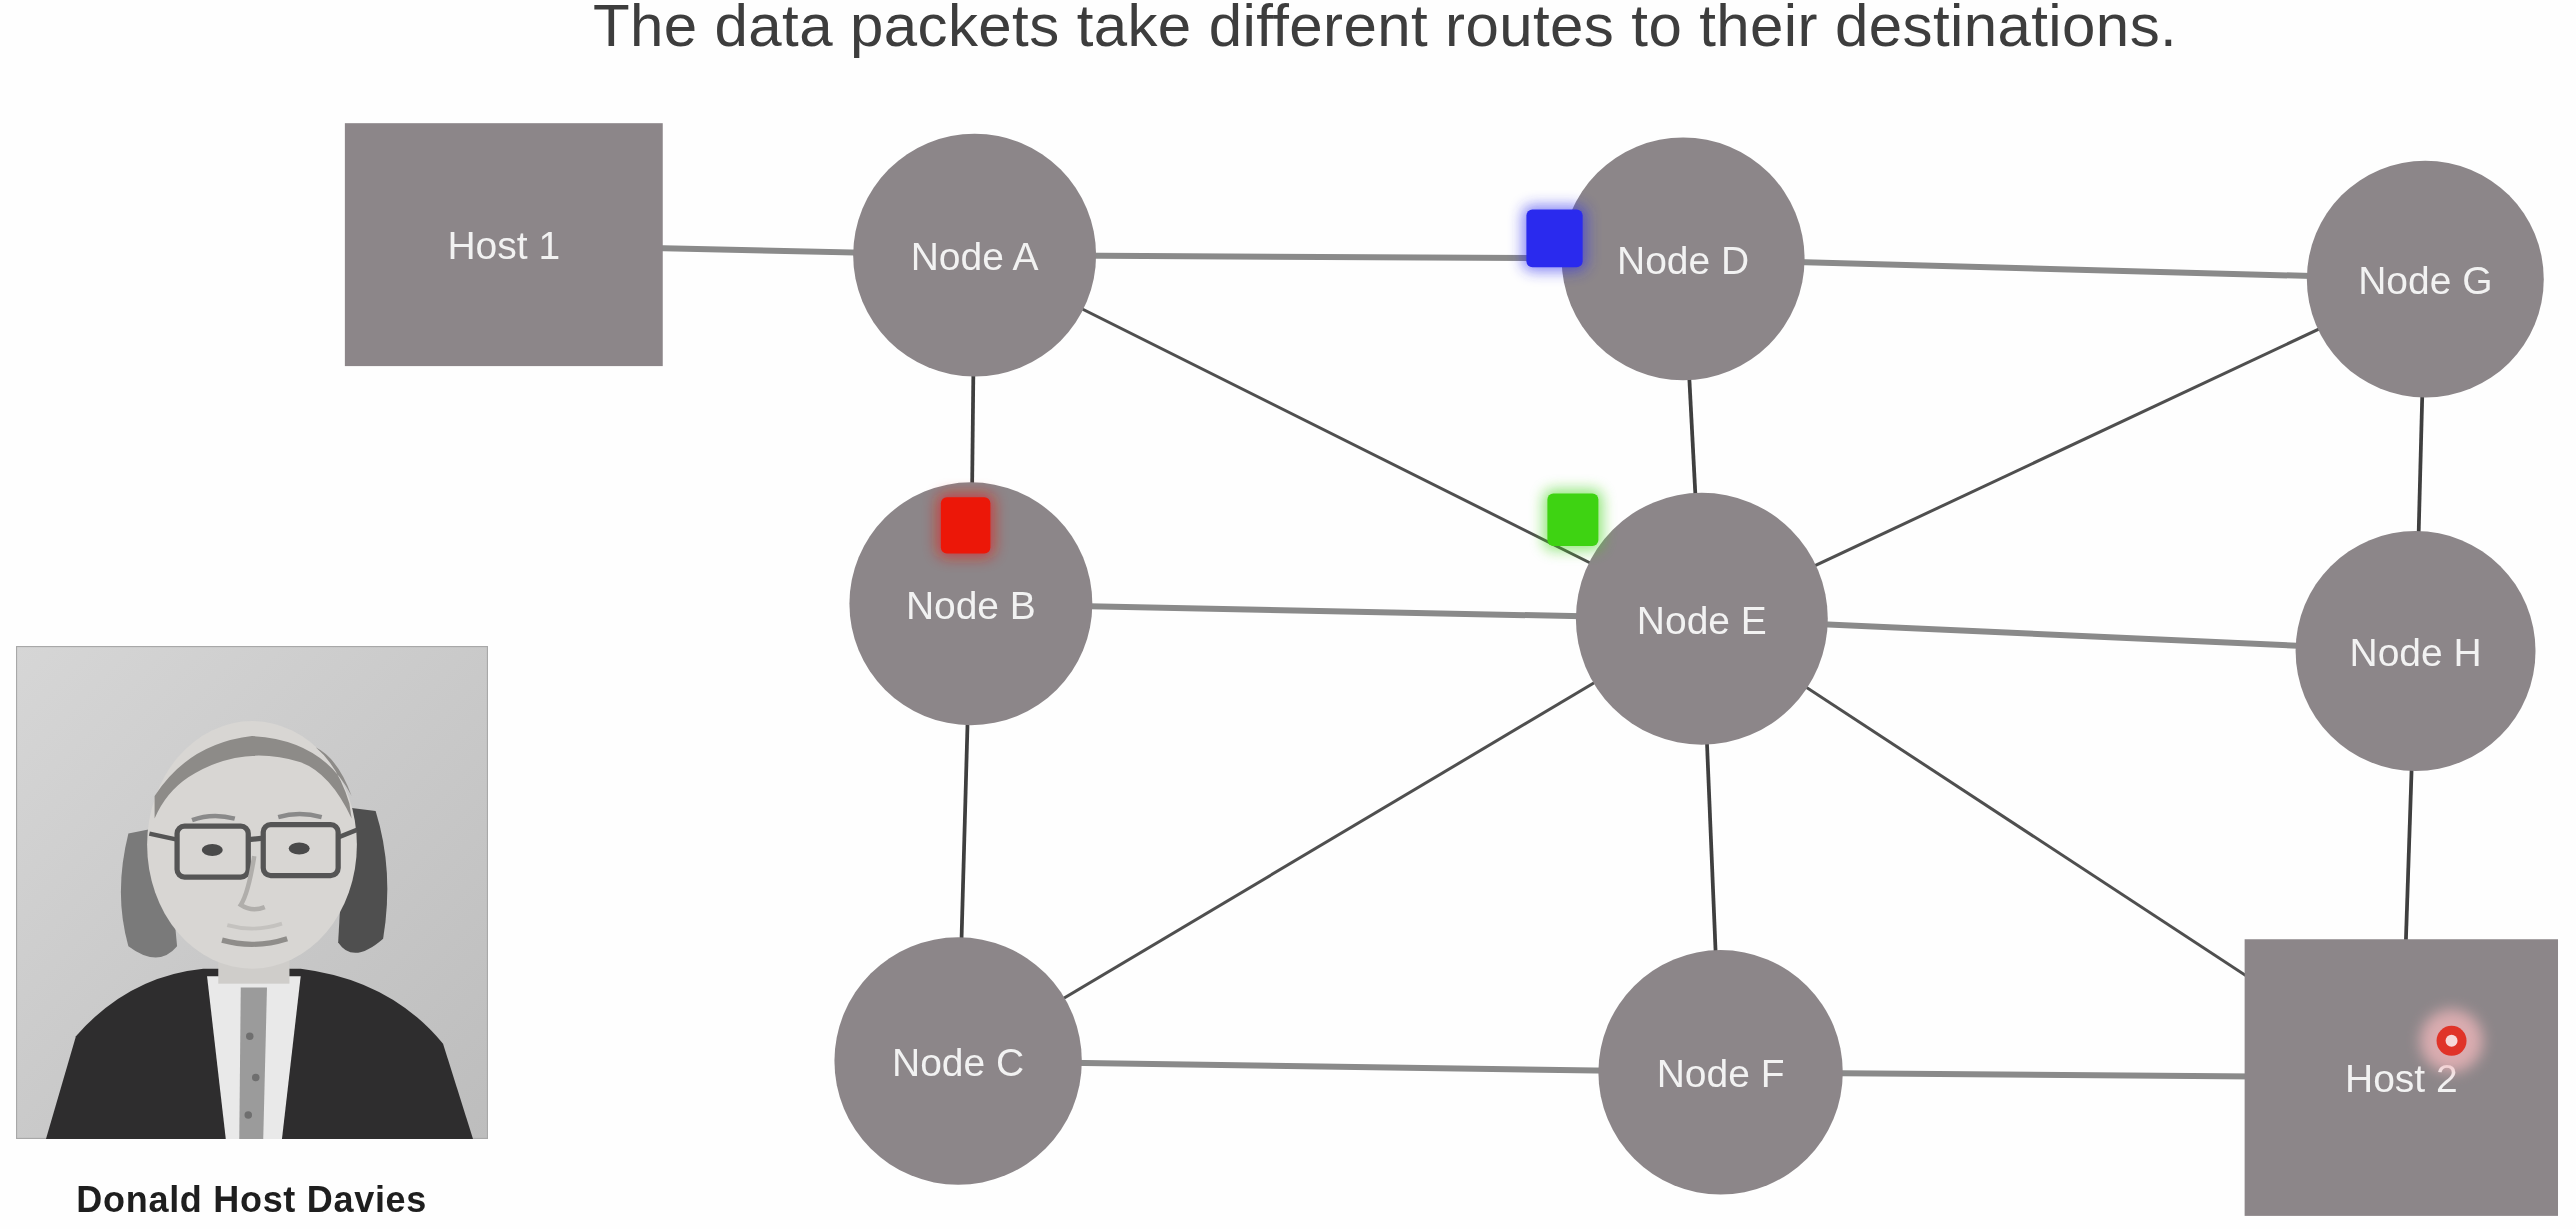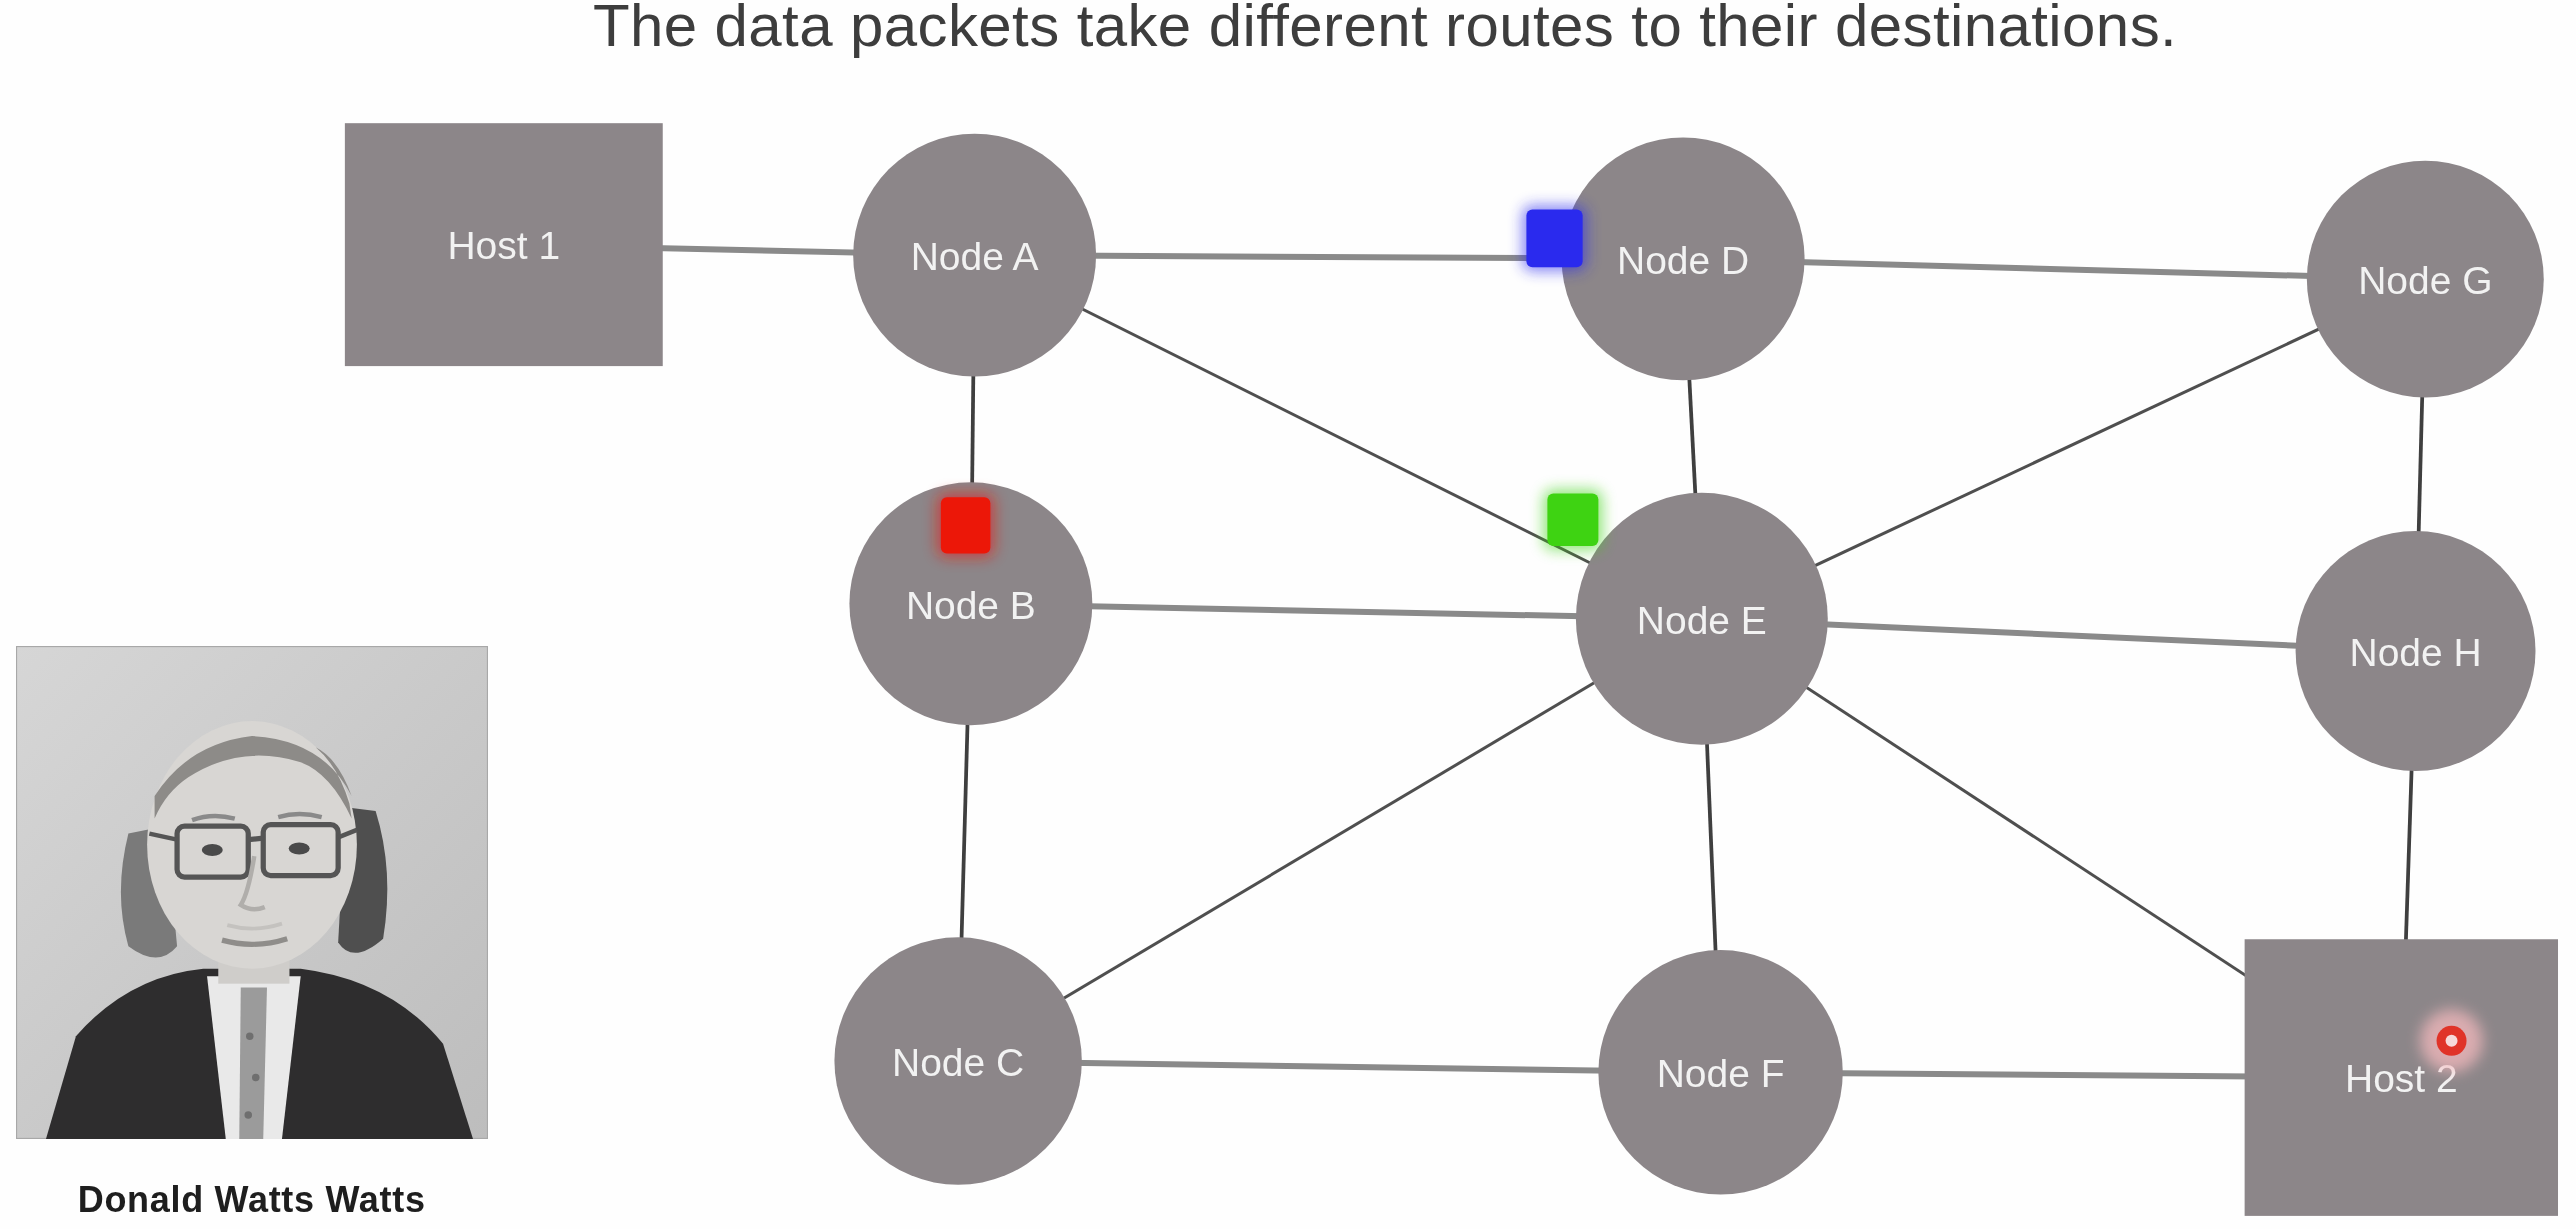--- a/index.html
+++ b/index.html
@@ -151,16 +151,16 @@
 
     <ellipse cx="262" cy="272" rx="14" ry="8" fill="#4a4a4a"></ellipse>
     <ellipse cx="378" cy="270" rx="14" ry="8" fill="#4a4a4a"></ellipse>
     <path d="M235 232 Q262 222 292 230" stroke="#8a8a8a" stroke-width="6" fill="none"></path>
     <path d="M350 228 Q378 220 408 228" stroke="#8a8a8a" stroke-width="6" fill="none"></path>
     <path d="M318 280 Q310 330 300 345 Q315 355 332 348" stroke="#b0aeab" stroke-width="6" fill="none"></path>
     <path d="M275 392 Q318 404 362 390" stroke="#8f8d8a" stroke-width="7" fill="none"></path>
     <path d="M282 372 Q318 382 355 370" stroke="#c4c2bf" stroke-width="5" fill="none"></path>
   </svg>
 
-  <div class="caption">Donald Watts Watts</div>
+  <div class="caption">Donald Host Davies</div>
 
 </div>
 
 
 </body></html>

